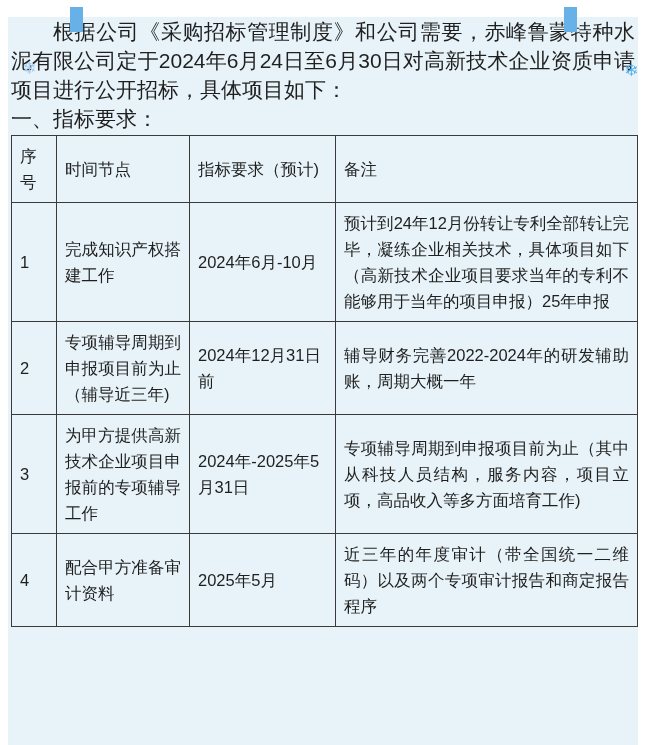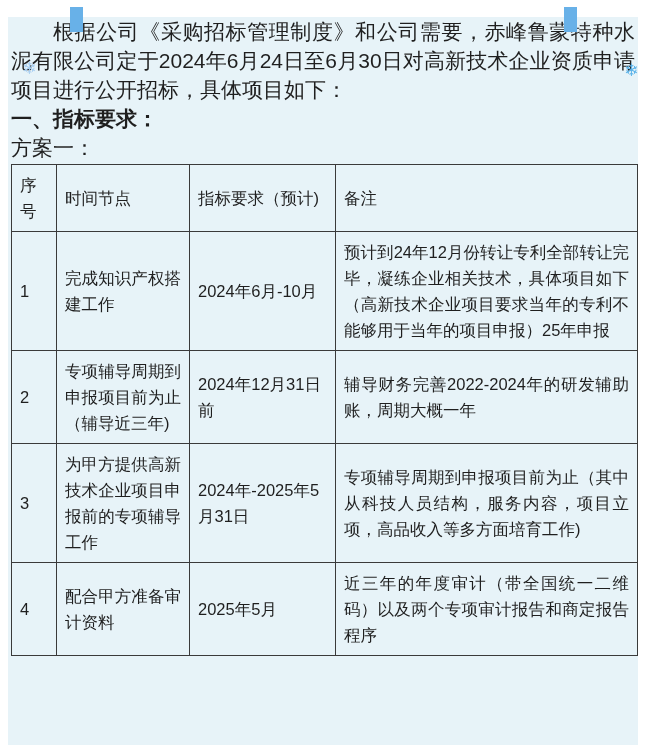--- a/index.html
+++ b/index.html
@@ -30,21 +30,21 @@
     position: absolute;
     font-size: 17px;
     line-height: 17px;
     z-index: 4;
   }
   .snowflake-left  { left: 14px;  top: 43px; color: #a9cff2; }
   .snowflake-right { left: 616px; top: 45px; color: #5cb3e9; }
 
   .textblock { font-size: 21px; line-height: 29px; }
   .para { text-indent: 2em; text-align: justify; }
-  .heading { font-weight: bold; }
+  .heading { font-weight: normal; }
 
   table.plan {
     margin-top: 2px;
     margin-left: 0px;
     border-collapse: collapse;
     table-layout: fixed;
     width: 626px;
     font-size: 16.5px;
     line-height: 26px;
   }
@@ -72,21 +72,20 @@
   <div class="pin pin-right"></div>
 
   <div class="content">
 
     <span class="snowflake snowflake-left">❄</span>
     <span class="snowflake snowflake-right">❄</span>
 
     <div class="textblock">
       <p class="para">根据公司《采购招标管理制度》和公司需要，赤峰鲁蒙特种水泥有限公司定于2024年6月24日至6月30日对高新技术企业资质申请项目进行公开招标，具体项目如下：</p>
       <p class="heading">一、指标要求：</p>
-      <p>方案一：</p>
     </div>
 
     <table class="plan">
       <colgroup>
         <col class="col-no">
         <col class="col-service">
         <col class="col-time">
         <col class="col-remark">
       </colgroup>
       <thead>

